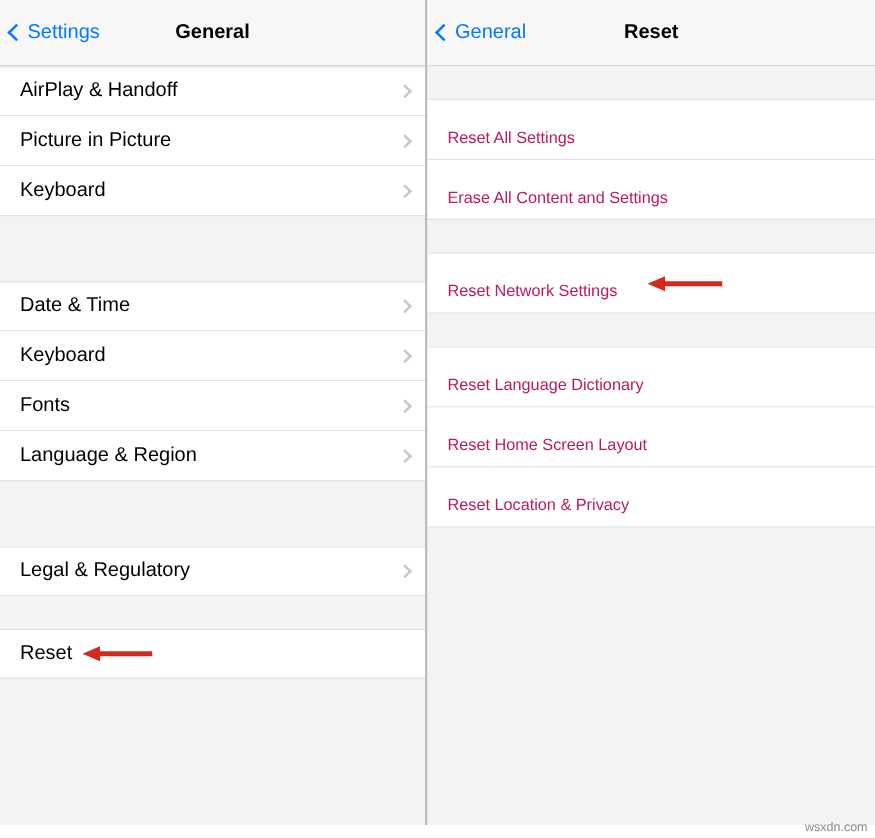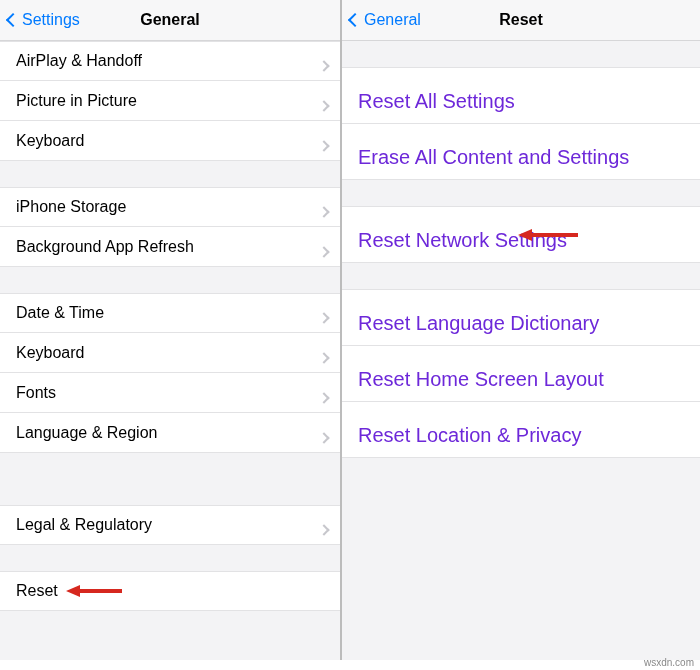--- a/index.html
+++ b/index.html
@@ -20,21 +20,21 @@
     .panel {
       height: 100%;
       background: #f3f3f5;
       position: relative;
       display: flex;
       flex-direction: column;
     }
     .panel-left { width: 342px; border-right: 2px solid #bcbcbc; }
     .panel-right { flex: 1; }
     .navbar {
-      height: 41px;
+      height: 53px;
       display: flex;
       align-items: center;
       background: #f7f7f8;
       border-bottom: 1px solid #d6d6d8;
       position: relative;
     }
     .back-btn {
       display: flex;
       align-items: center;
       color: #007aff;
@@ -57,31 +57,31 @@
       left: 0; right: 0;
       text-align: center;
       font-weight: 600;
       font-size: 16px;
       pointer-events: none;
     }
     .group-spacer { height: 26px; }
     .row {
       background: #fff;
       display: flex;
-      align-items: flex-end;
+      align-items: center;
       justify-content: space-between;
       padding: 10px 12px 10px 16px;
       border-bottom: 1px solid #e2e2e4;
       min-height: 40px;
       cursor: pointer;
       position: relative;
     }
     .row:first-child { border-top: 1px solid #e2e2e4; }
     .row .label { color: #000; font-size: 16px; }
-    .row .label-blue { color: #6d28d9; font-size: 20px; margin-top: 12px; }
+    .row .label-blue { color: #be185d; font-size: 13px; margin-top: 12px; }
     .row .detail { color: #8e8e93; font-size: 15px; margin-left: auto; margin-right: 6px; }
     .chev-right {
       display: inline-block;
       width: 8px; height: 8px;
       border-top: 2px solid #c7c7cc;
       border-right: 2px solid #c7c7cc;
       transform: rotate(45deg);
       flex-shrink: 0;
     }
     .section { display: flex; flex-direction: column; }
@@ -127,30 +127,20 @@
           <span class="chev-right"></span>
         </div>
         <div class="row">
           <span class="label">Keyboard</span>
           <span class="chev-right"></span>
         </div>
       </div>
 
       <div class="group-spacer"></div>
 
-      <div class="section">
-        <div class="row">
-          <span class="label">iPhone Storage</span>
-          <span class="chev-right"></span>
-        </div>
-        <div class="row">
-          <span class="label">Background App Refresh</span>
-          <span class="chev-right"></span>
-        </div>
-      </div>
 
       <div class="group-spacer"></div>
 
       <div class="section">
         <div class="row">
           <span class="label">Date &amp; Time</span>
           <span class="chev-right"></span>
         </div>
         <div class="row">
           <span class="label">Keyboard</span>

